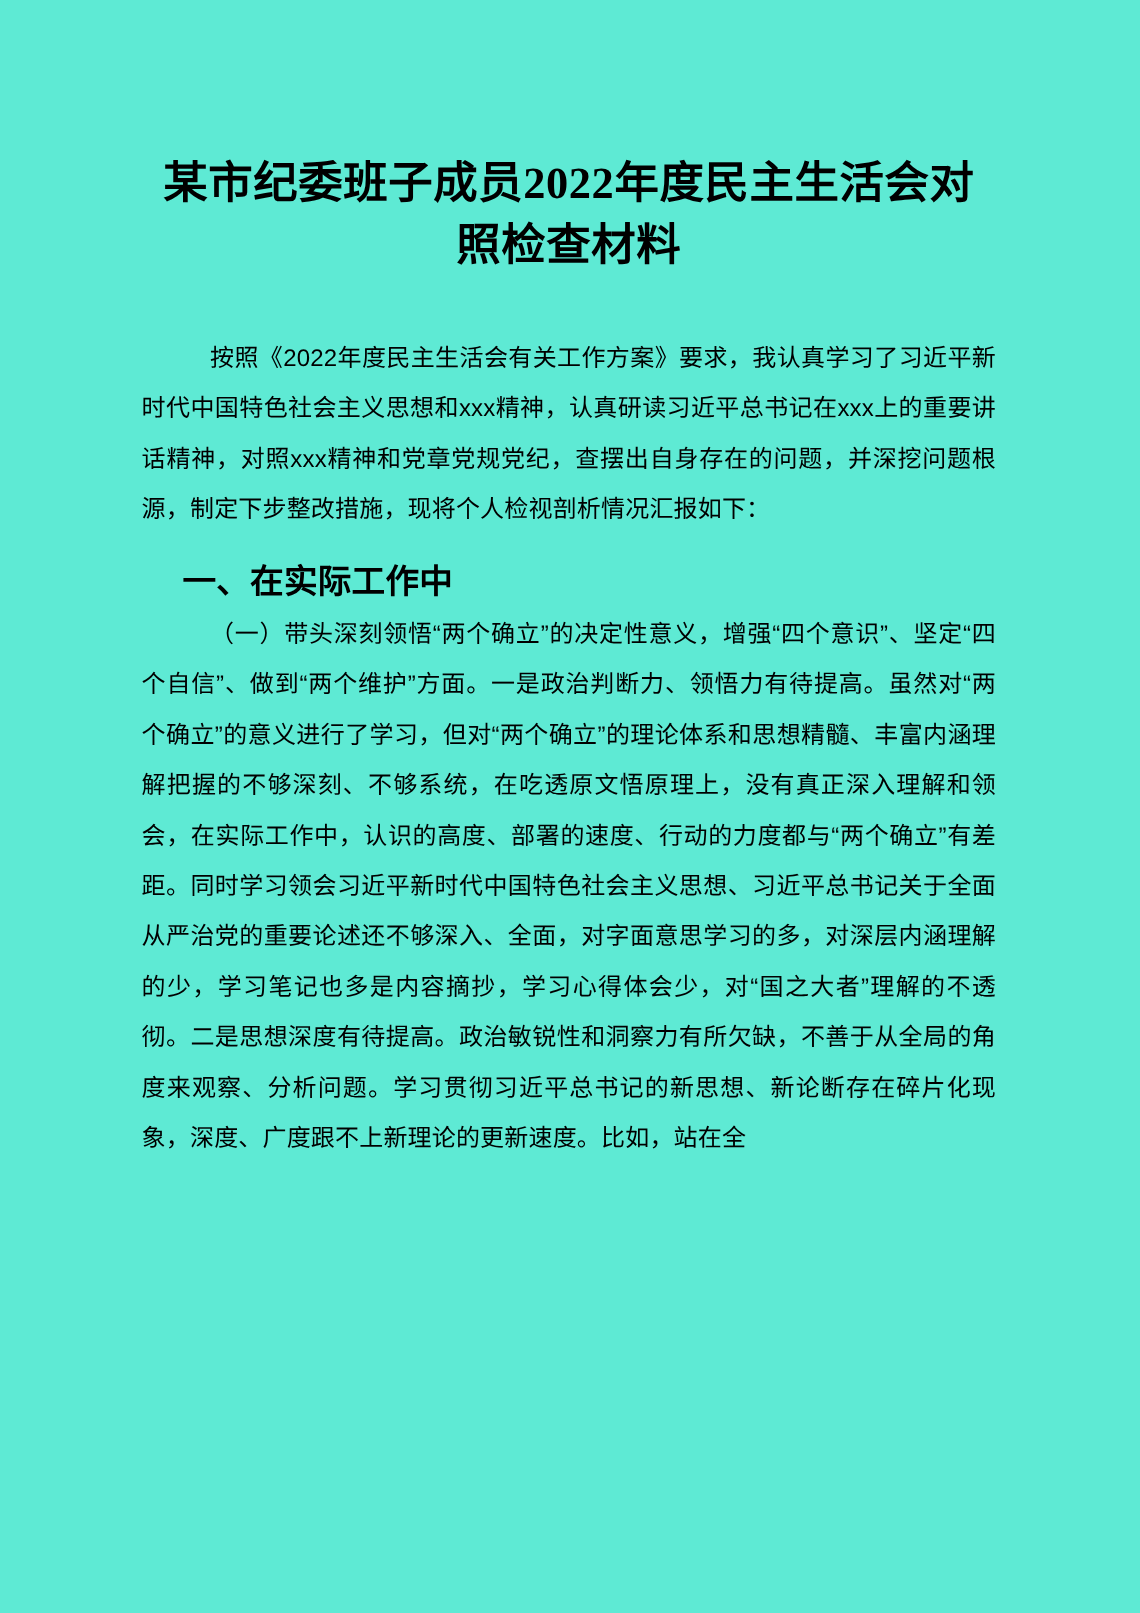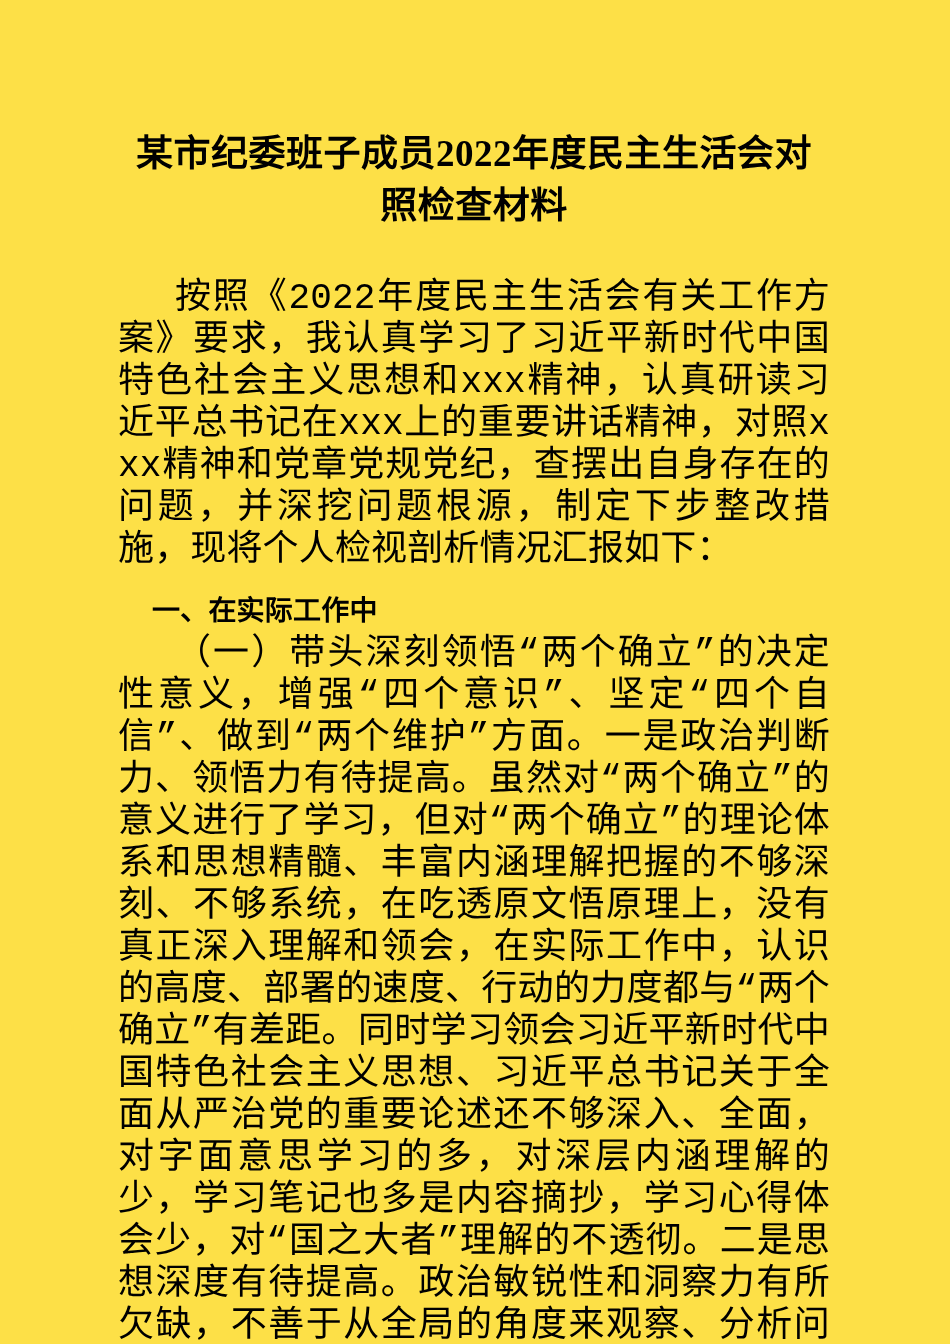--- a/index.html
+++ b/index.html
@@ -6,21 +6,21 @@
   html, body {
     margin: 0;
     padding: 0;
     background: #ffffff;
   }
 
   .page {
     position: relative;
     width: 950px;
     height: 1344px;
-    background: #fde047;
+    background: #5eead4;
     overflow: hidden;
     box-sizing: border-box;
   }
 
   .page-body {
     position: absolute;
     left: 118px;
     top: 0;
     width: 712px;
   }
@@ -48,22 +48,22 @@
     font-weight: bold;
     font-size: 28px;
     line-height: 42px;
     color: #000000;
     letter-spacing: 0.2px;
   }
 
   
   .body-para {
     margin: 0;
-    font-family: Liberation Mono, monospace;
-    font-size: 36px;
+    font-family: Liberation Sans, sans-serif;
+    font-size: 20px;
     line-height: 42px;
     color: #000000;
     text-align: justify;
     text-justify: inter-ideograph;
     text-indent: 57px;
     word-break: break-all;
     letter-spacing: 0.15px;
   }
 
   .para-lead {

